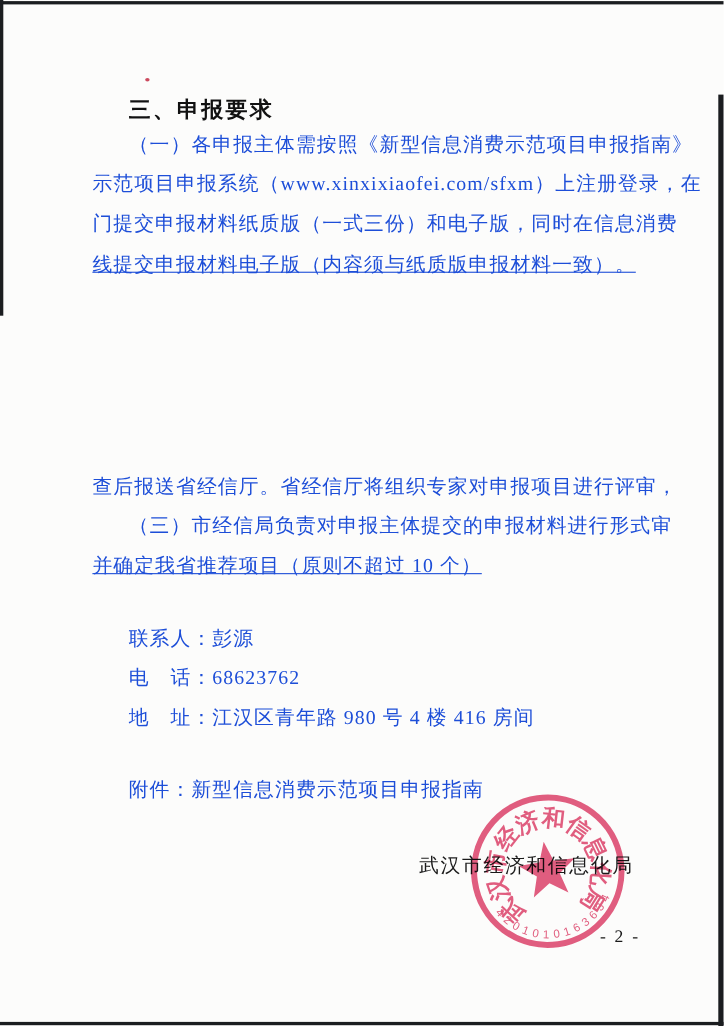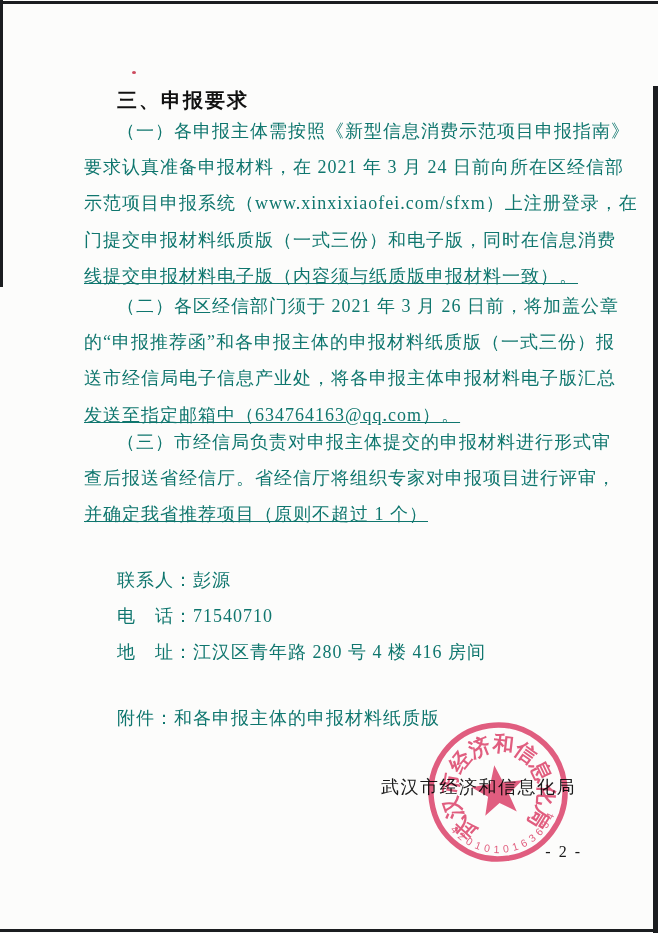--- a/index.html
+++ b/index.html
@@ -23,21 +23,21 @@
 
   .heading {
     position:absolute; left:84px; width:518px; padding-left:33px;
     font-family:"Liberation Sans","DejaVu Sans",sans-serif;
     font-weight:700; font-size:20px; line-height:36.2px; height:36.2px;
     letter-spacing:2px; color:#111;
   }
   .para { position:absolute; left:84px; width:518px; }
   .ln {
     height:36.2px; line-height:36.2px; font-size:18px; letter-spacing:1px;
-    text-align:justify; text-align-last:justify; white-space:nowrap; color:#0f766e;
+    text-align:justify; text-align-last:justify; white-space:nowrap; color:#1d4ed8;
   }
   .ln.first { padding-left:33px; }
   .ln.last  { text-align-last:left;text-decoration:underline; }
   .ln.plain { text-align:right; text-align-last:left; padding-left:33px; }
 
   .sig-org  { position:absolute; right:82px;  top:774px; font-size:18px; letter-spacing:1.5px; line-height:26px; }
   .sig-date { position:absolute; right:104px; top:811px; font-size:18px; letter-spacing:1px;  line-height:26px; }
   .page-num { position:absolute; right:76px;  top:841px; font-size:16px; letter-spacing:2px;  line-height:22px; }
 
   .seal {
@@ -62,48 +62,41 @@
   <div class="edge edge-top"></div>
   <div class="edge edge-left"></div>
   <div class="edge edge-right"></div>
   <div class="edge edge-bottom"></div>
   <div class="speck"></div>
 
   <div class="heading" style="top:82px">三、申报要求</div>
 
   <div class="para" style="top:113px">
     <div class="ln first">（一）各申报主体需按照《新型信息消费示范项目申报指南》</div>
-    <div class="ln">要求认真准备申报材料，在 2021 年 3 月 24 日前向所在区经信部</div>
     <div class="ln">示范项目申报系统（www.xinxixiaofei.com/sfxm）上注册登录，在</div>
     <div class="ln">门提交申报材料纸质版（一式三份）和电子版，同时在信息消费</div>
     <div class="ln last">线提交申报材料电子版（内容须与纸质版申报材料一致）。</div>
   </div>
 
-  <div class="para" style="top:288px">
-    <div class="ln first">（二）各区经信部门须于 2021 年 3 月 26 日前，将加盖公章</div>
-    <div class="ln">的“申报推荐函”和各申报主体的申报材料纸质版（一式三份）报</div>
-    <div class="ln">送市经信局电子信息产业处，将各申报主体申报材料电子版汇总</div>
-    <div class="ln last">发送至指定邮箱中（634764163@qq.com）。</div>
-  </div>
 
   <div class="para" style="top:424px">
+    <div class="ln">查后报送省经信厅。省经信厅将组织专家对申报项目进行评审，</div>
     <div class="ln first">（三）市经信局负责对申报主体提交的申报材料进行形式审</div>
-    <div class="ln">查后报送省经信厅。省经信厅将组织专家对申报项目进行评审，</div>
-    <div class="ln last">并确定我省推荐项目（原则不超过 1 个）</div>
+    <div class="ln last">并确定我省推荐项目（原则不超过 10 个）</div>
   </div>
 
 
   <div class="para" style="top:562px">
     <div class="ln plain">联系人：彭源</div>
-    <div class="ln plain">电　话：71540710</div>
-    <div class="ln plain">地　址：江汉区青年路 280 号 4 楼 416 房间</div>
+    <div class="ln plain">电　话：68623762</div>
+    <div class="ln plain">地　址：江汉区青年路 980 号 4 楼 416 房间</div>
   </div>
 
   <div class="para" style="top:700px">
-    <div class="ln plain">附件：和各申报主体的申报材料纸质版</div>
+    <div class="ln plain">附件：新型信息消费示范项目申报指南</div>
   </div>
 
   <div class="sig-org">武汉市经济和信息化局</div>
   <div class="page-num">- 2 -</div>
 
   <div class="seal" style="color: rgb(224, 72, 111);">
     <svg viewBox="0 0 160 160" width="160" height="160" xmlns="http://www.w3.org/2000/svg">
       <circle class="ring" cx="80" cy="80" r="67"></circle>
 
       <text class="arc-ch" x="80" y="39" transform="rotate(-130 80 80)">武</text>

